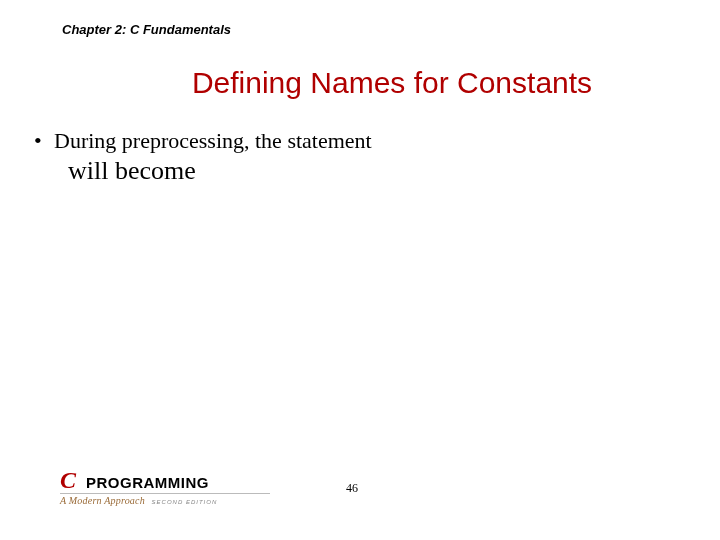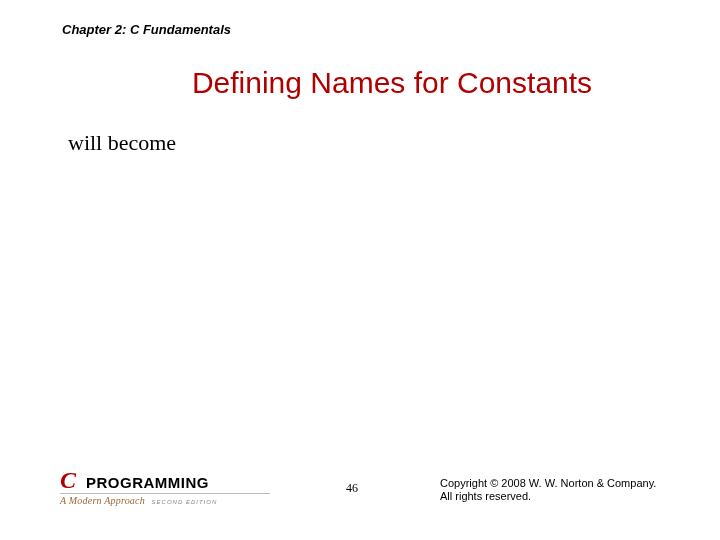--- a/index.html
+++ b/index.html
@@ -61,21 +61,21 @@
   }
   .code {
     font-family: "Courier New", Courier, monospace;
     font-size: 15px;
     color: #000;
     margin: 6px 0 4px 40px;
     white-space: nowrap;
     letter-spacing: 0.3px;
   }
   .inter {
-    font-size: 22px;
+    font-size: 26px;
     margin-left: 40px;
     margin-top: 2px;
   }
   .footer {
     position: absolute;
     bottom: 26px;
     left: 60px;
     right: 30px;
     height: 40px;
   }
@@ -142,33 +142,30 @@
 </style>
 </head>
 <body>
 
 <div class="chapter">Chapter 2: C Fundamentals</div>
 
 <div class="title">Defining Names for Constants</div>
 
 <div class="content">
   <ul>
+    <li>During preprocessing, the statement</li>
   </ul>
   <div class="inter">will become</div>
 </div>
 
 <div class="footer">
   <div class="logo">
     <div class="logo-top">
       <span class="logo-c">C</span>
       <span class="logo-prog">PROGRAMMING</span>
     </div>
     <div class="logo-sub">
       <span>A Modern Approach</span>
       <span class="logo-ed">SECOND EDITION</span>
     </div>
   </div>
   <div class="pagenum">46</div>
-  <div class="copyright">
-    <div>Copyright © 2008 W. W. Norton &amp; Company.</div>
-    <div>All rights reserved.</div>
-  </div>
 </div>
 
 </body></html>

